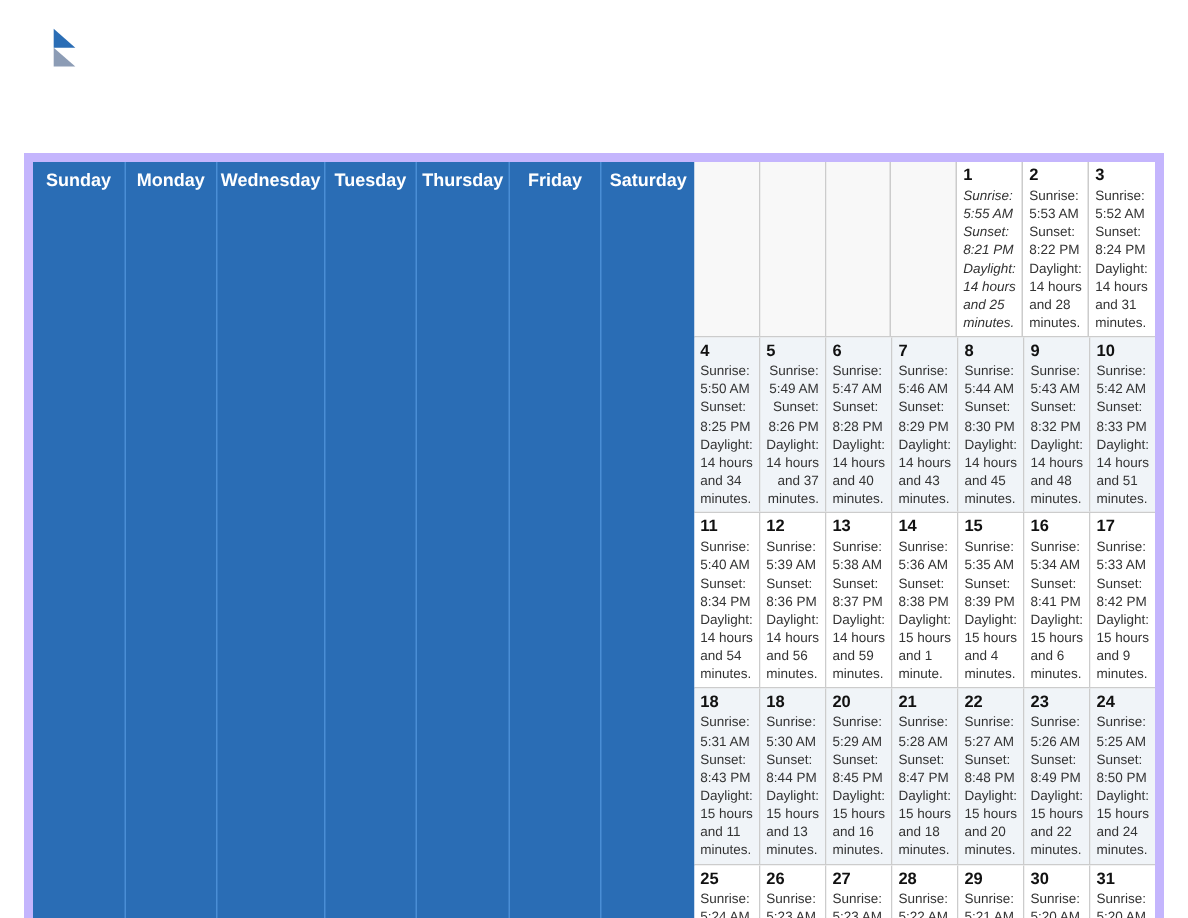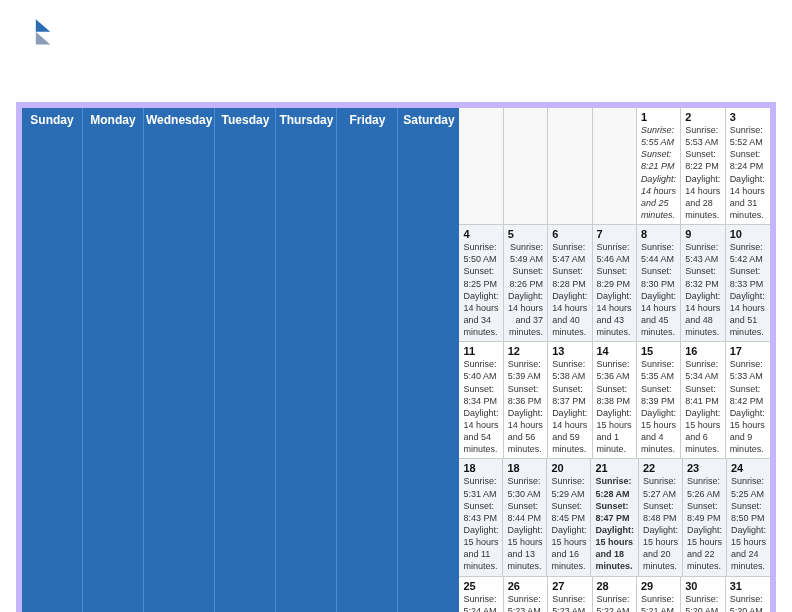--- a/index.html
+++ b/index.html
@@ -297,21 +297,21 @@
           </div>
           <div class="cal-cell alt">
             <div class="day-num">20</div>
             <div class="day-info" style="white-space: pre-line;">Sunrise: 5:29 AM
 Sunset: 8:45 PM
 Daylight: 15 hours
 and 16 minutes.</div>
           </div>
           <div class="cal-cell alt">
             <div class="day-num">21</div>
-            <div class="day-info" style="white-space: pre-line; font-weight: bold;">Sunrise: 5:28 AM
+            <div class="day-info" style="white-space: pre-line;">Sunrise: 5:28 AM
 Sunset: 8:47 PM
 Daylight: 15 hours
 and 18 minutes.</div>
           </div>
           <div class="cal-cell alt">
             <div class="day-num">22</div>
             <div class="day-info" style="white-space: pre-line;">Sunrise: 5:27 AM
 Sunset: 8:48 PM
 Daylight: 15 hours
 and 20 minutes.</div>

